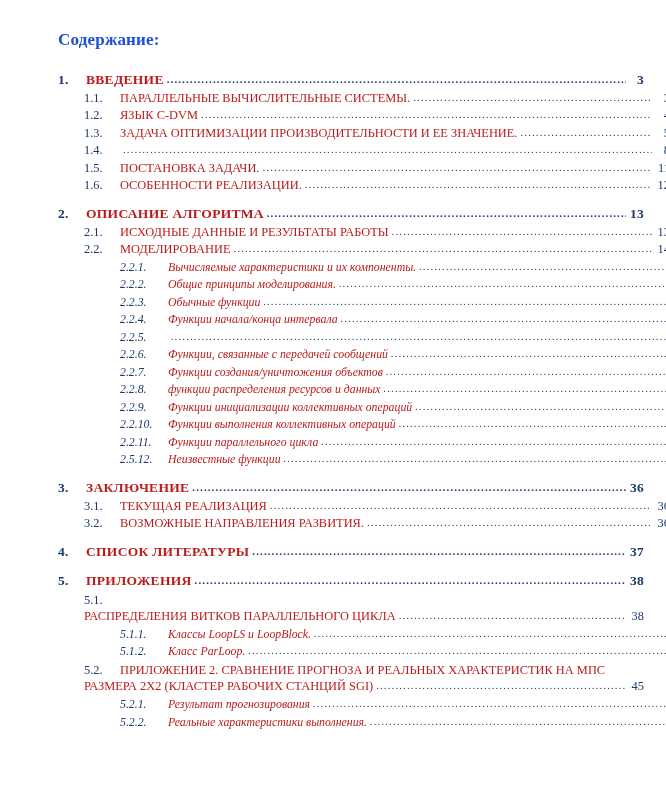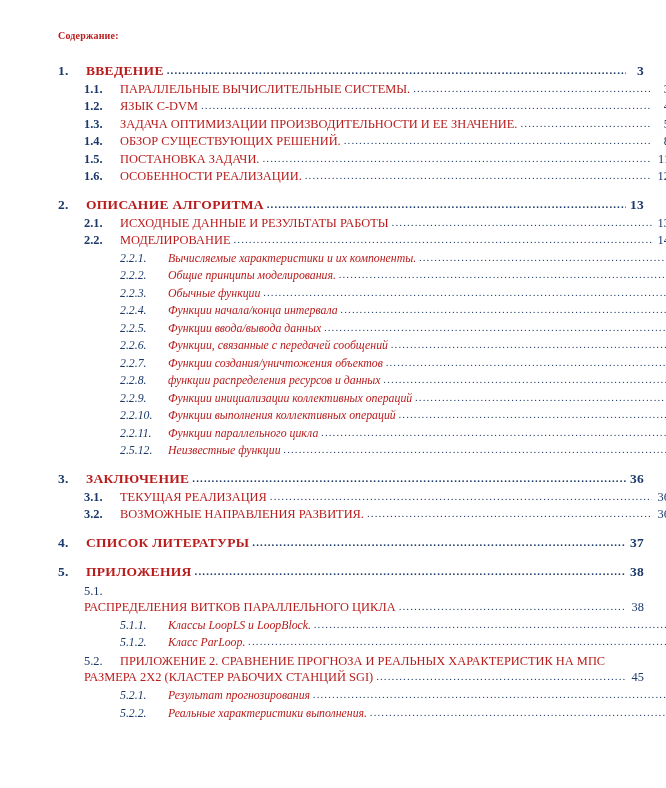--- a/index.html
+++ b/index.html
@@ -16,23 +16,23 @@
   }
   .page {
     position: relative;
     width: 666px;
     height: 788px;
     box-sizing: border-box;
     padding: 30px 22px 0 58px;
   }
   .doc-title {
     font-family: "Liberation Serif", serif;
-    font-size: 10px;
+    font-size: 17px;
     font-weight: bold;
-    color: #b91c1c;
+    color: #1d4ed8;
     margin: 0 0 22px 0;
     letter-spacing: 0.2px;
   }
   .toc {
     width: 586px;
   }
   .toc-row {
     display: flex;
     align-items: baseline;
     width: 100%;
@@ -75,21 +75,21 @@
   .lvl1 .num { width: 28px; }
   .lvl1 .pg { font-variant: normal; }
 
   
   .lvl2 {
     font-size: 12.4px;
     font-variant: small-caps;
     margin-top: 2.5px;
     padding-left: 26px;
   }
-  .lvl2 .num { width: 36px; font-weight: bold; }
+  .lvl2 .num { width: 36px; }
   .lvl2 .pg { font-variant: normal; }
 
   
   .lvl3 {
     font-size: 11.8px;
     font-style: italic;
     margin-top: 2.5px;
     padding-left: 62px;
   }
   .lvl3 .num { width: 48px; font-style: italic; }
@@ -140,21 +140,20 @@
         <span class="pg">4</span>
       </div>
       <div class="toc-row lvl2">
         <span class="num">1.3.</span>
         <span class="txt">ЗАДАЧА ОПТИМИЗАЦИИ ПРОИЗВОДИТЕЛЬНОСТИ И ЕЕ ЗНАЧЕНИЕ.</span>
         <span class="dots">........................................................................................................................................................................................................</span>
         <span class="pg">5</span>
       </div>
       <div class="toc-row lvl2">
         <span class="num">1.4.</span>
-        <span class="txt">ОБЗОР СУЩЕСТВУЮЩИХ РЕШЕНИЙ.</span>
         <span class="dots">........................................................................................................................................................................................................</span>
         <span class="pg">8</span>
       </div>
       <div class="toc-row lvl2">
         <span class="num">1.5.</span>
         <span class="txt">ПОСТАНОВКА ЗАДАЧИ.</span>
         <span class="dots">........................................................................................................................................................................................................</span>
         <span class="pg">11</span>
       </div>
       <div class="toc-row lvl2">
@@ -196,21 +195,20 @@
         <span class="txt">Обычные функции</span>
         <span class="dots">........................................................................................................................................................................................................</span>
       </div>
       <div class="toc-row lvl3">
         <span class="num">2.2.4.</span>
         <span class="txt">Функции начала/конца интервала</span>
         <span class="dots">........................................................................................................................................................................................................</span>
       </div>
       <div class="toc-row lvl3">
         <span class="num">2.2.5.</span>
-        <span class="txt">Функции ввода/вывода данных</span>
         <span class="dots">........................................................................................................................................................................................................</span>
       </div>
       <div class="toc-row lvl3">
         <span class="num">2.2.6.</span>
         <span class="txt">Функции, связанные с передачей сообщений</span>
         <span class="dots">........................................................................................................................................................................................................</span>
       </div>
       <div class="toc-row lvl3">
         <span class="num">2.2.7.</span>
         <span class="txt">Функции создания/уничтожения объектов</span>

